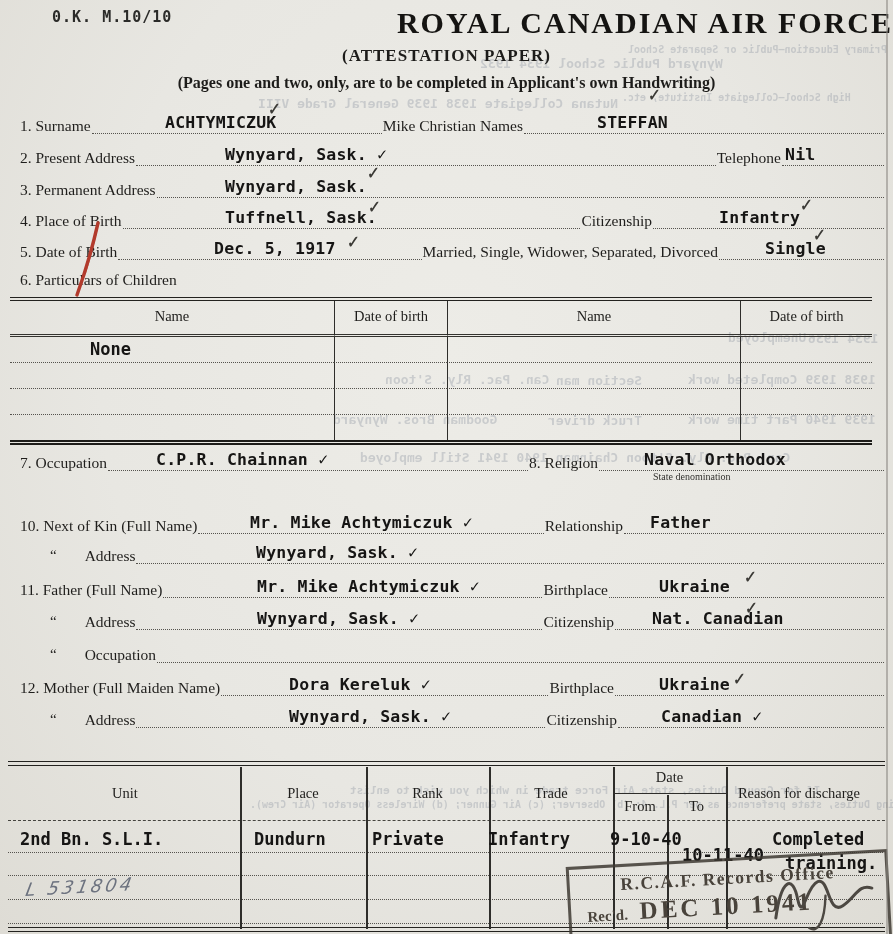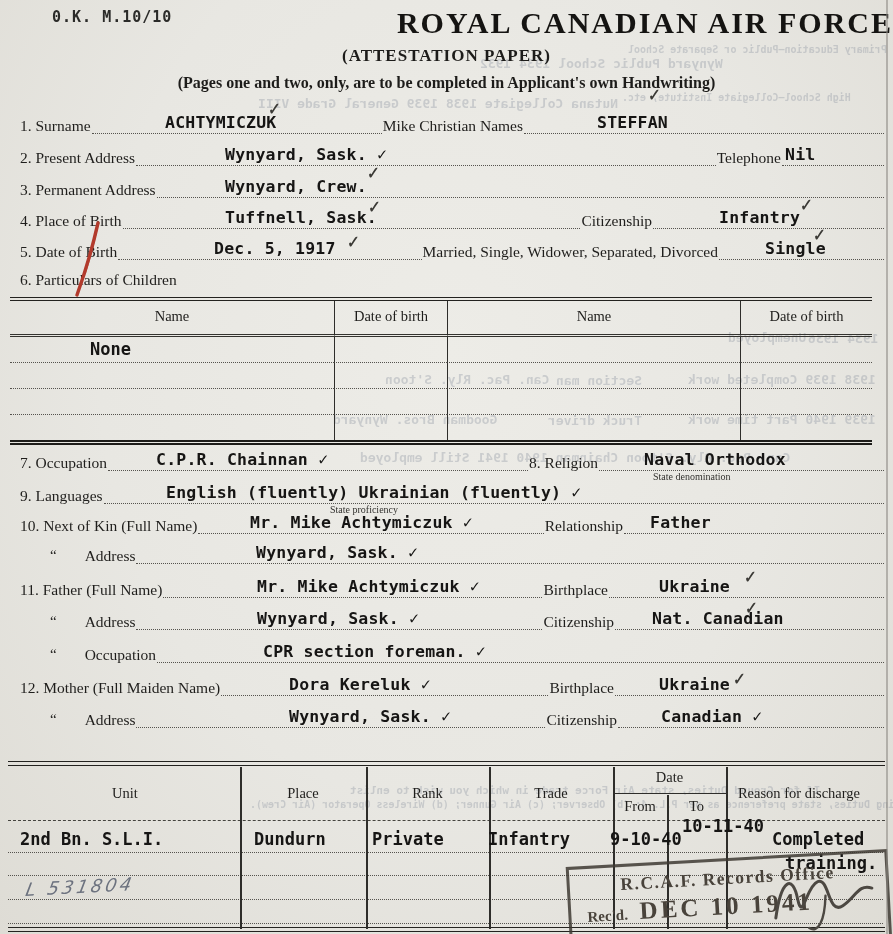--- a/index.html
+++ b/index.html
@@ -97,21 +97,21 @@
     <span class="fill"></span>
     <span class="lbl">Telephone</span>
     <span class="fill fixfill" style="flex-basis:102px"></span>
     <span class="val" style="left:205px">Wynyard, Sask. ✓</span>
     <span class="val" style="left:765px">Nil</span>
   </div>
 
   <div class="fline" style="top:168px">
     <span class="lbl">3. Permanent Address</span>
     <span class="fill"></span>
-    <span class="val" style="left:205px">Wynyard, Crew.</span>
+    <span class="val" style="left:205px">Wynyard, Sask.</span>
   </div>
 
   <div class="fline" style="top:199px">
     <span class="lbl">4. Place of Birth</span>
     <span class="fill"></span>
     <span class="lbl">Citizenship</span>
     <span class="fill fixfill" style="flex-basis:231px"></span>
     <span class="val" style="left:205px">Tuffnell, Sask.</span>
     <span class="val" style="left:699px">Infantry</span>
   </div>
@@ -159,26 +159,20 @@
   <div class="fline" style="top:441px">
     <span class="lbl">7. Occupation</span>
     <span class="fill"></span>
     <span class="lbl">8. Religion</span>
     <span class="fill fixfill" style="flex-basis:285px"></span>
     <span class="val" style="left:136px">C.P.R. Chainnan ✓</span>
     <span class="val" style="left:624px">Naval Orthodox</span>
     <span class="note" style="left:633px">State denomination</span>
   </div>
 
-  <div class="fline" style="top:474px">
-    <span class="lbl">9. Languages</span>
-    <span class="fill"></span>
-    <span class="val" style="left:146px">English (fluently) Ukrainian (fluently) ✓</span>
-    <span class="note" style="left:310px">State proficiency</span>
-  </div>
 
   <div class="fline" style="top:504px">
     <span class="lbl">10. Next of Kin (Full Name)</span>
     <span class="fill"></span>
     <span class="lbl">Relationship</span>
     <span class="fill fixfill" style="flex-basis:260px"></span>
     <span class="val" style="left:230px">Mr. Mike Achtymiczuk ✓</span>
     <span class="val" style="left:630px">Father</span>
   </div>
 
@@ -205,21 +199,20 @@
     <span class="lbl">Citizenship</span>
     <span class="fill fixfill" style="flex-basis:269px"></span>
     <span class="val" style="left:237px">Wynyard, Sask. ✓</span>
     <span class="val" style="left:632px">Nat. Canadian</span>
   </div>
 
   <div class="fline" style="top:633px">
     <span class="lbl ditto">“</span>
     <span class="lbl dgap">Occupation</span>
     <span class="fill"></span>
-    <span class="val" style="left:243px">CPR section foreman. ✓</span>
   </div>
 
   <div class="fline" style="top:666px">
     <span class="lbl">12. Mother (Full Maiden Name)</span>
     <span class="fill"></span>
     <span class="lbl">Birthplace</span>
     <span class="fill fixfill" style="flex-basis:269px"></span>
     <span class="val" style="left:269px">Dora Kereluk ✓</span>
     <span class="val" style="left:639px">Ukraine</span>
   </div>
@@ -259,21 +252,21 @@
     <span class="th" style="left:603px;width:113px;top:6px">Date</span>
     <span class="th" style="left:603px;width:54px;top:35px">From</span>
     <span class="th" style="left:657px;width:59px;top:35px">To</span>
     <span class="th" style="left:716px;width:146px;top:22px">Reason for discharge</span>
 
     <span class="tval sv" style="left:10px;top:66px">2nd Bn. S.L.I.</span>
     <span class="tval sv" style="left:244px;top:66px">Dundurn</span>
     <span class="tval sv" style="left:362px;top:66px">Private</span>
     <span class="tval sv" style="left:478px;top:66px">Infantry</span>
     <span class="tval sv" style="left:600px;top:66px">9-10-40</span>
-    <span class="tval sv" style="left:672px;top:53px">10-11-40</span>
+    <span class="tval sv" style="left:672px;top:82px">10-11-40</span>
     <span class="tval sv" style="left:762px;top:66px">Completed</span>
     <span class="tval sv" style="left:775px;top:90px">training.</span>
   </div>
 
   <span class="hand">L 531804</span>
 
   <div id="stamp">
     <div class="s1">R.C.A.F. Records Office</div>
     <div class="s2">
       <span class="recd">Rec'd.</span>

